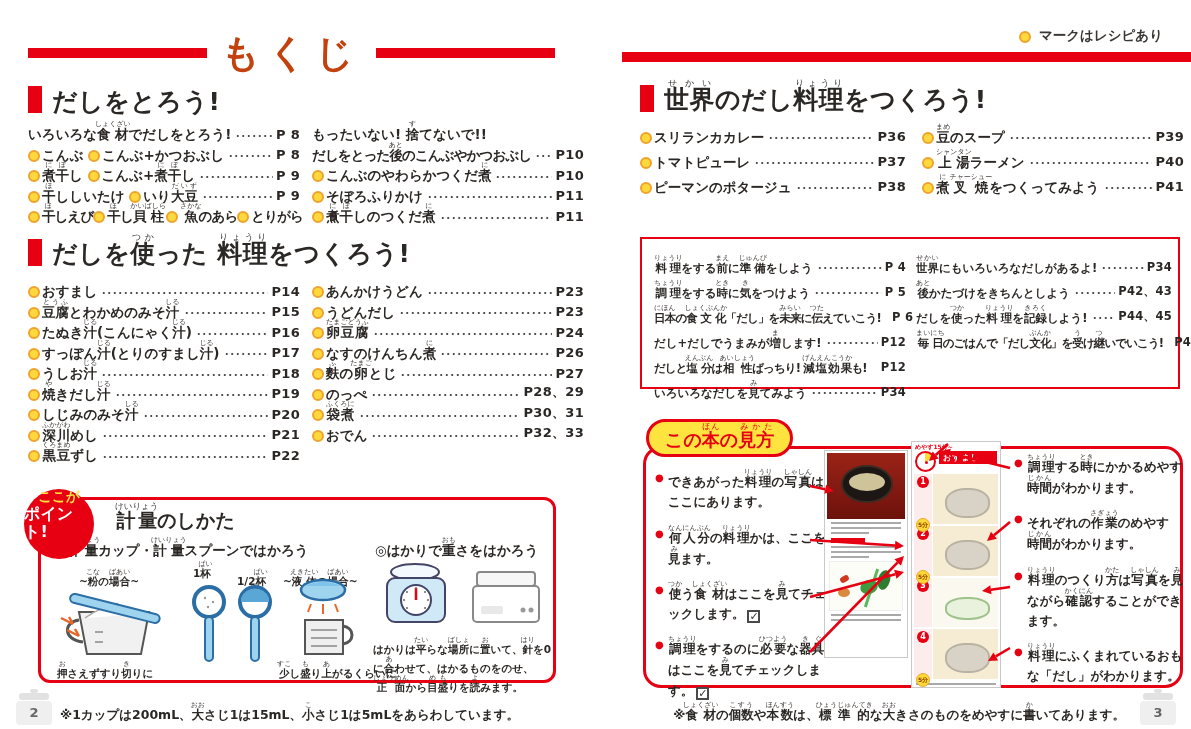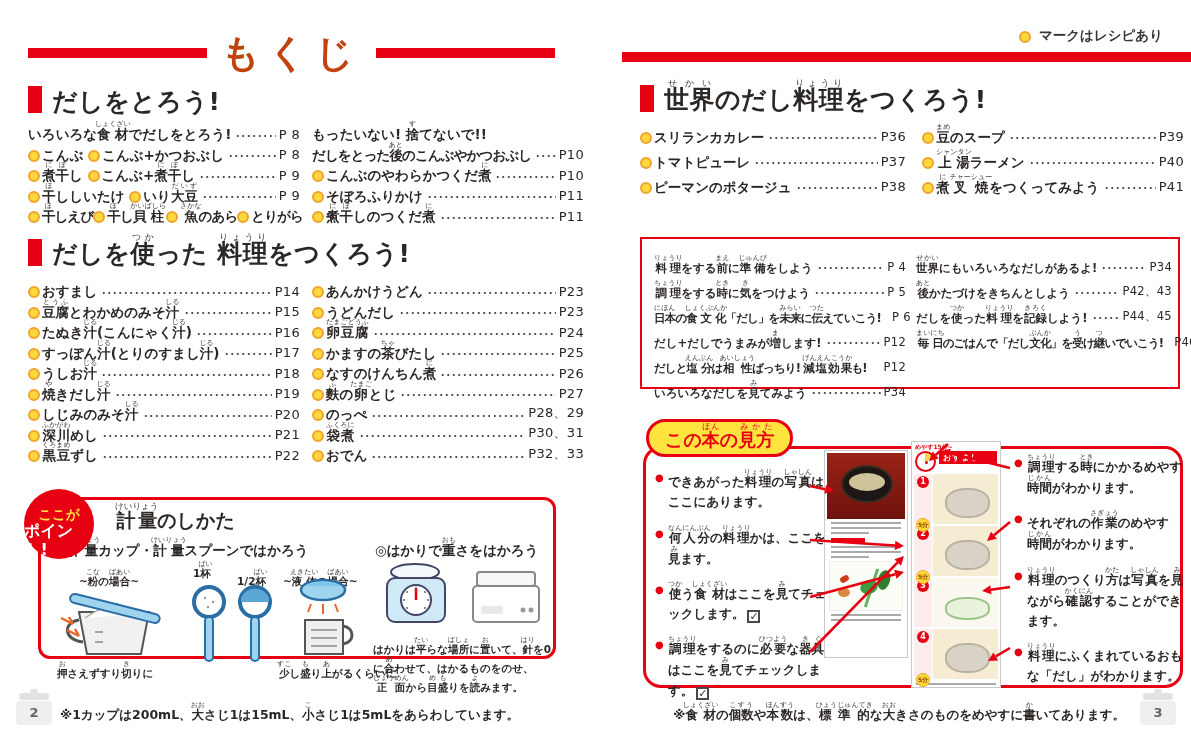--- a/index.html
+++ b/index.html
@@ -25,27 +25,27 @@
   
   .toc-col{position:absolute}
   .toc-line{display:flex;align-items:flex-end;height:20.5px;font-size:13.5px;font-weight:600;white-space:nowrap}
   .sp25 .toc-line{height:25px}
   .ib-col .toc-line{height:25px;font-size:11.5px}
   .toc-line.bold{font-weight:800}
   .toc-line.tight .segs{letter-spacing:-0.9px}
   .segs{white-space:nowrap;line-height:1.05}
   .leader{flex:1;min-width:4px;margin:0 3px 4px 4px;height:4px;align-self:flex-end}
   .leader.dotted{background-image:radial-gradient(circle,#4d4d4d 1.1px,rgba(0,0,0,0) 1.4px);background-size:5.5px 4px;background-repeat:repeat-x;background-position:left center}
-  .pg{font-weight:400;font-size:13px;letter-spacing:0.3px}
+  .pg{font-weight:700;font-size:13px;letter-spacing:0.3px}
   .ib-col .pg{font-size:11.5px}
   .yc{display:inline-block;width:12px;height:12px;border-radius:50%;background:#ffd83e;border:2px solid #efa32b;margin:0 2px -1px 0;vertical-align:-1px}
 
   
-  .point-box{position:absolute;left:38px;top:497px;width:518px;height:162px;border:3px solid #e60012;border-radius:12px;background:#fff}
-  .point-badge{position:absolute;left:24px;top:489px;width:70px;height:70px;border-radius:50%;background:#e60012;display:flex;flex-direction:column;align-items:center;justify-content:flex-end;z-index:3;line-height:1.15}
+  .point-box{position:absolute;left:38px;top:497px;width:518px;height:186px;border:3px solid #e60012;border-radius:12px;background:#fff}
+  .point-badge{position:absolute;left:24px;top:489px;width:70px;height:70px;border-radius:50%;background:#e60012;display:flex;flex-direction:column;align-items:center;justify-content:flex-start;z-index:3;line-height:1.15}
   .pb1{color:#ffe33f;font-size:13.5px;font-weight:800}
   .pb2{color:#ffffff;font-size:16px;font-weight:700}
   .pt-title{position:absolute;left:74px;top:2px;font-size:19px;font-weight:800}
   .pt-title rt{font-size:8.5px}
   .pt-sub{position:absolute;font-size:13.5px;font-weight:800}
   .pt-label{position:absolute;font-size:10.5px;font-weight:700}
   .pt-cap{position:absolute;font-size:10.5px;font-weight:600}
   .pt-text{position:absolute;font-size:10.5px;font-weight:600;line-height:1.5}
 
   
@@ -235,25 +235,20 @@
       </div>
       <div class="toc-line">
         <span class="segs"><span class="yc"></span>うどんだし</span>
         <span class="leader dotted"></span>
         <span class="pg">P23</span>
       </div>
       <div class="toc-line">
         <span class="segs"><span class="yc"></span><ruby>卵豆腐<rt>たまごどうふ</rt></ruby></span>
         <span class="leader dotted"></span>
         <span class="pg">P24</span>
-      </div>
-      <div class="toc-line">
-        <span class="segs"><span class="yc"></span>かますの<ruby>茶<rt>ちゃ</rt></ruby>びたし</span>
-        <span class="leader dotted"></span>
-        <span class="pg">P25</span>
       </div>
       <div class="toc-line">
         <span class="segs"><span class="yc"></span>なすのけんちん<ruby>煮<rt>に</rt></ruby></span>
         <span class="leader dotted"></span>
         <span class="pg">P26</span>
       </div>
       <div class="toc-line">
         <span class="segs"><span class="yc"></span><ruby>麩<rt>ふ</rt></ruby>の<ruby>卵<rt>たまご</rt></ruby>とじ</span>
         <span class="leader dotted"></span>
         <span class="pg">P27</span>

